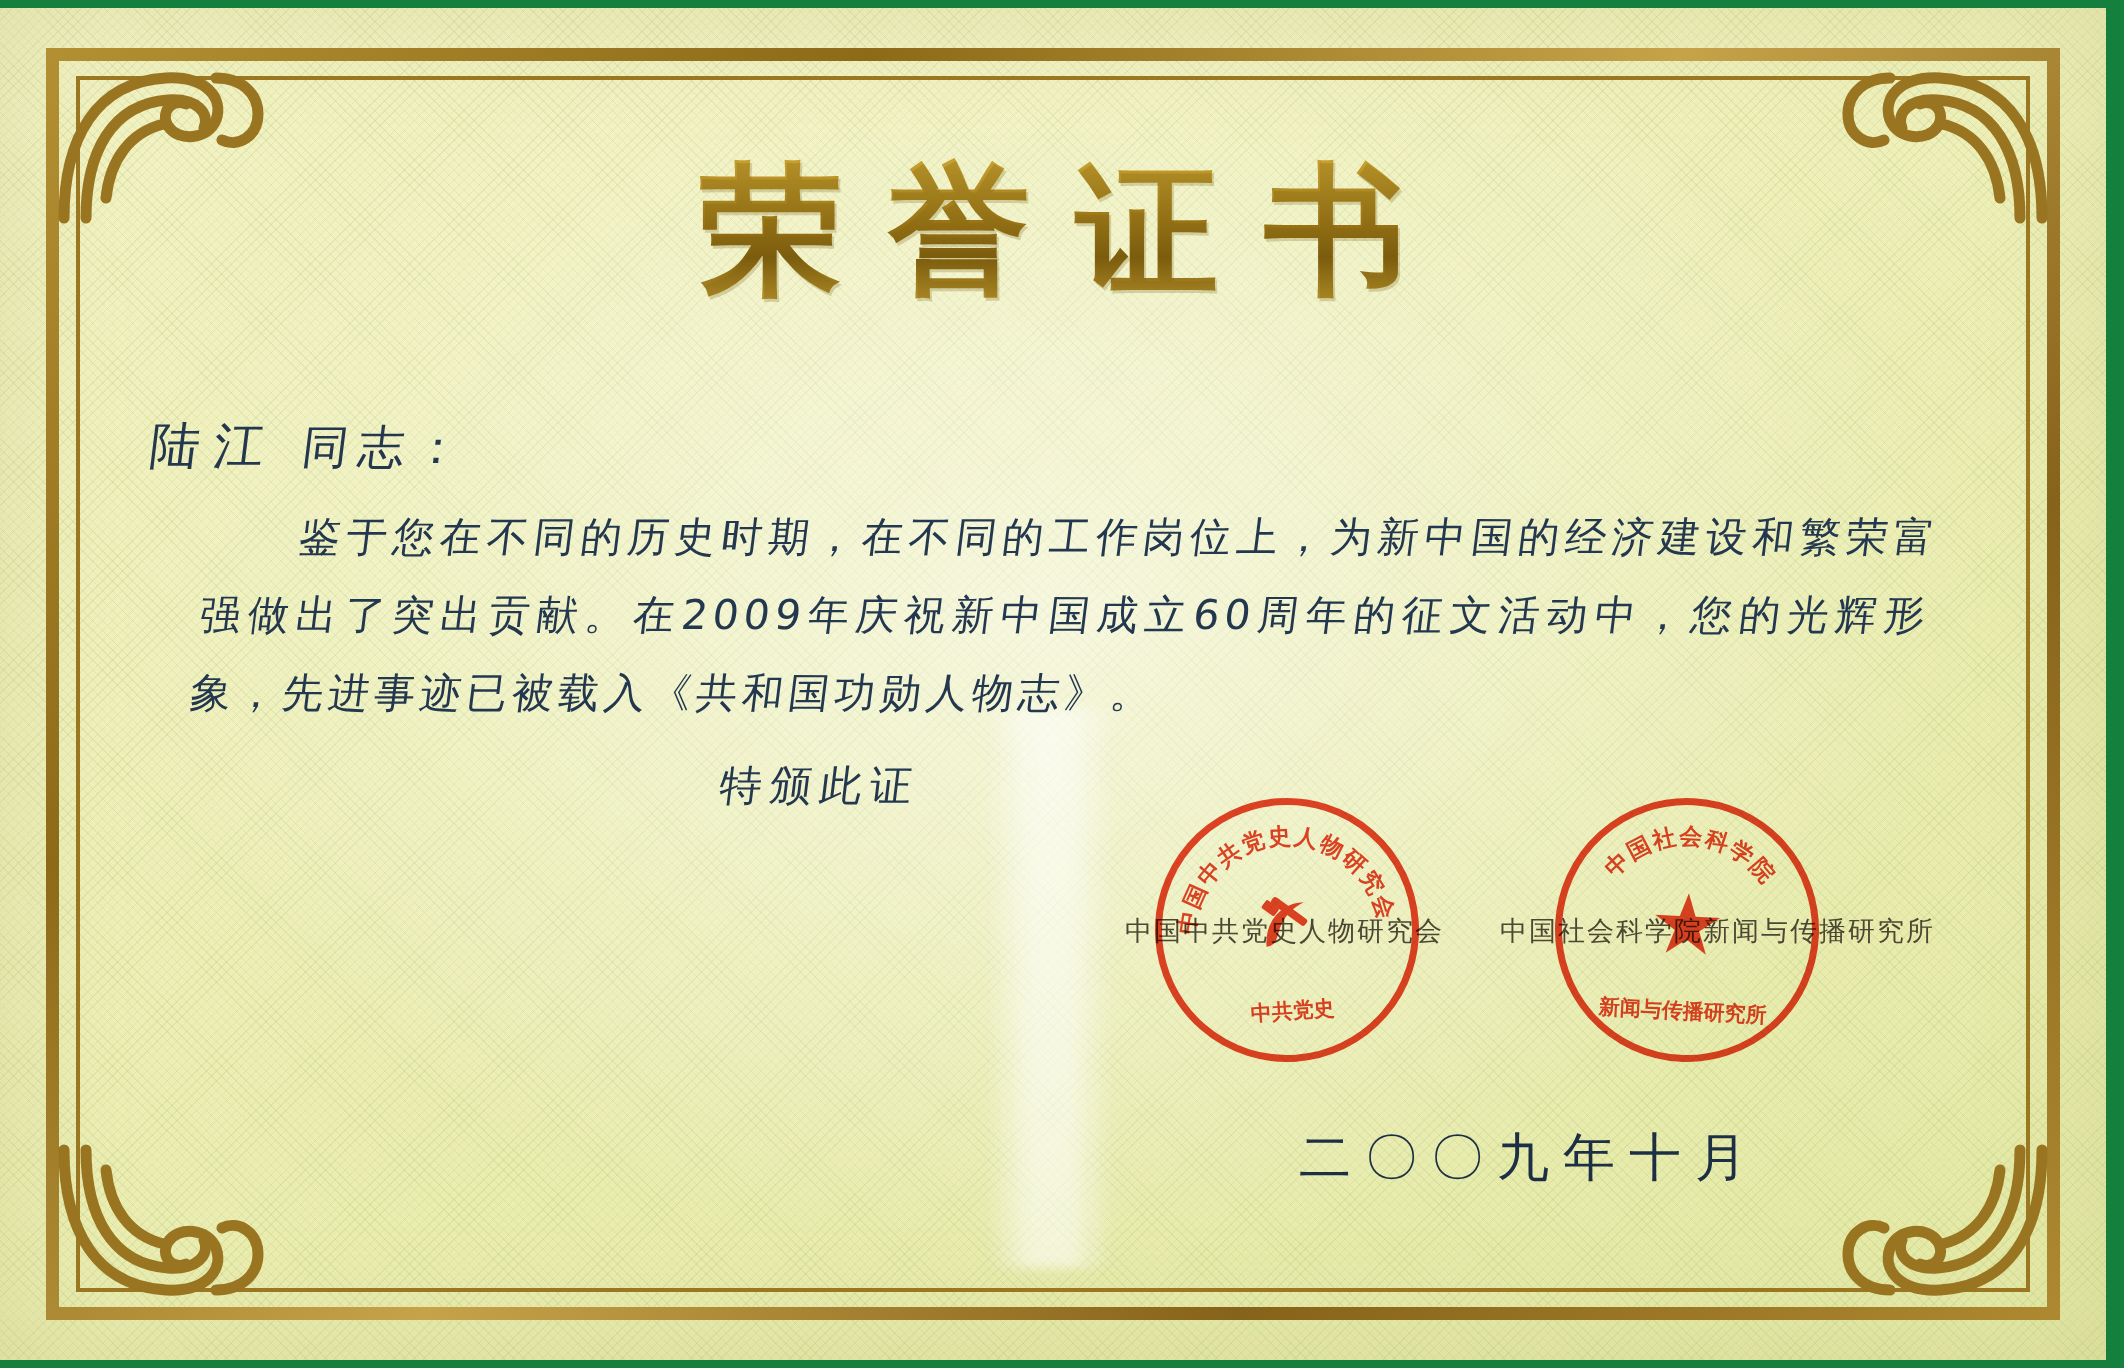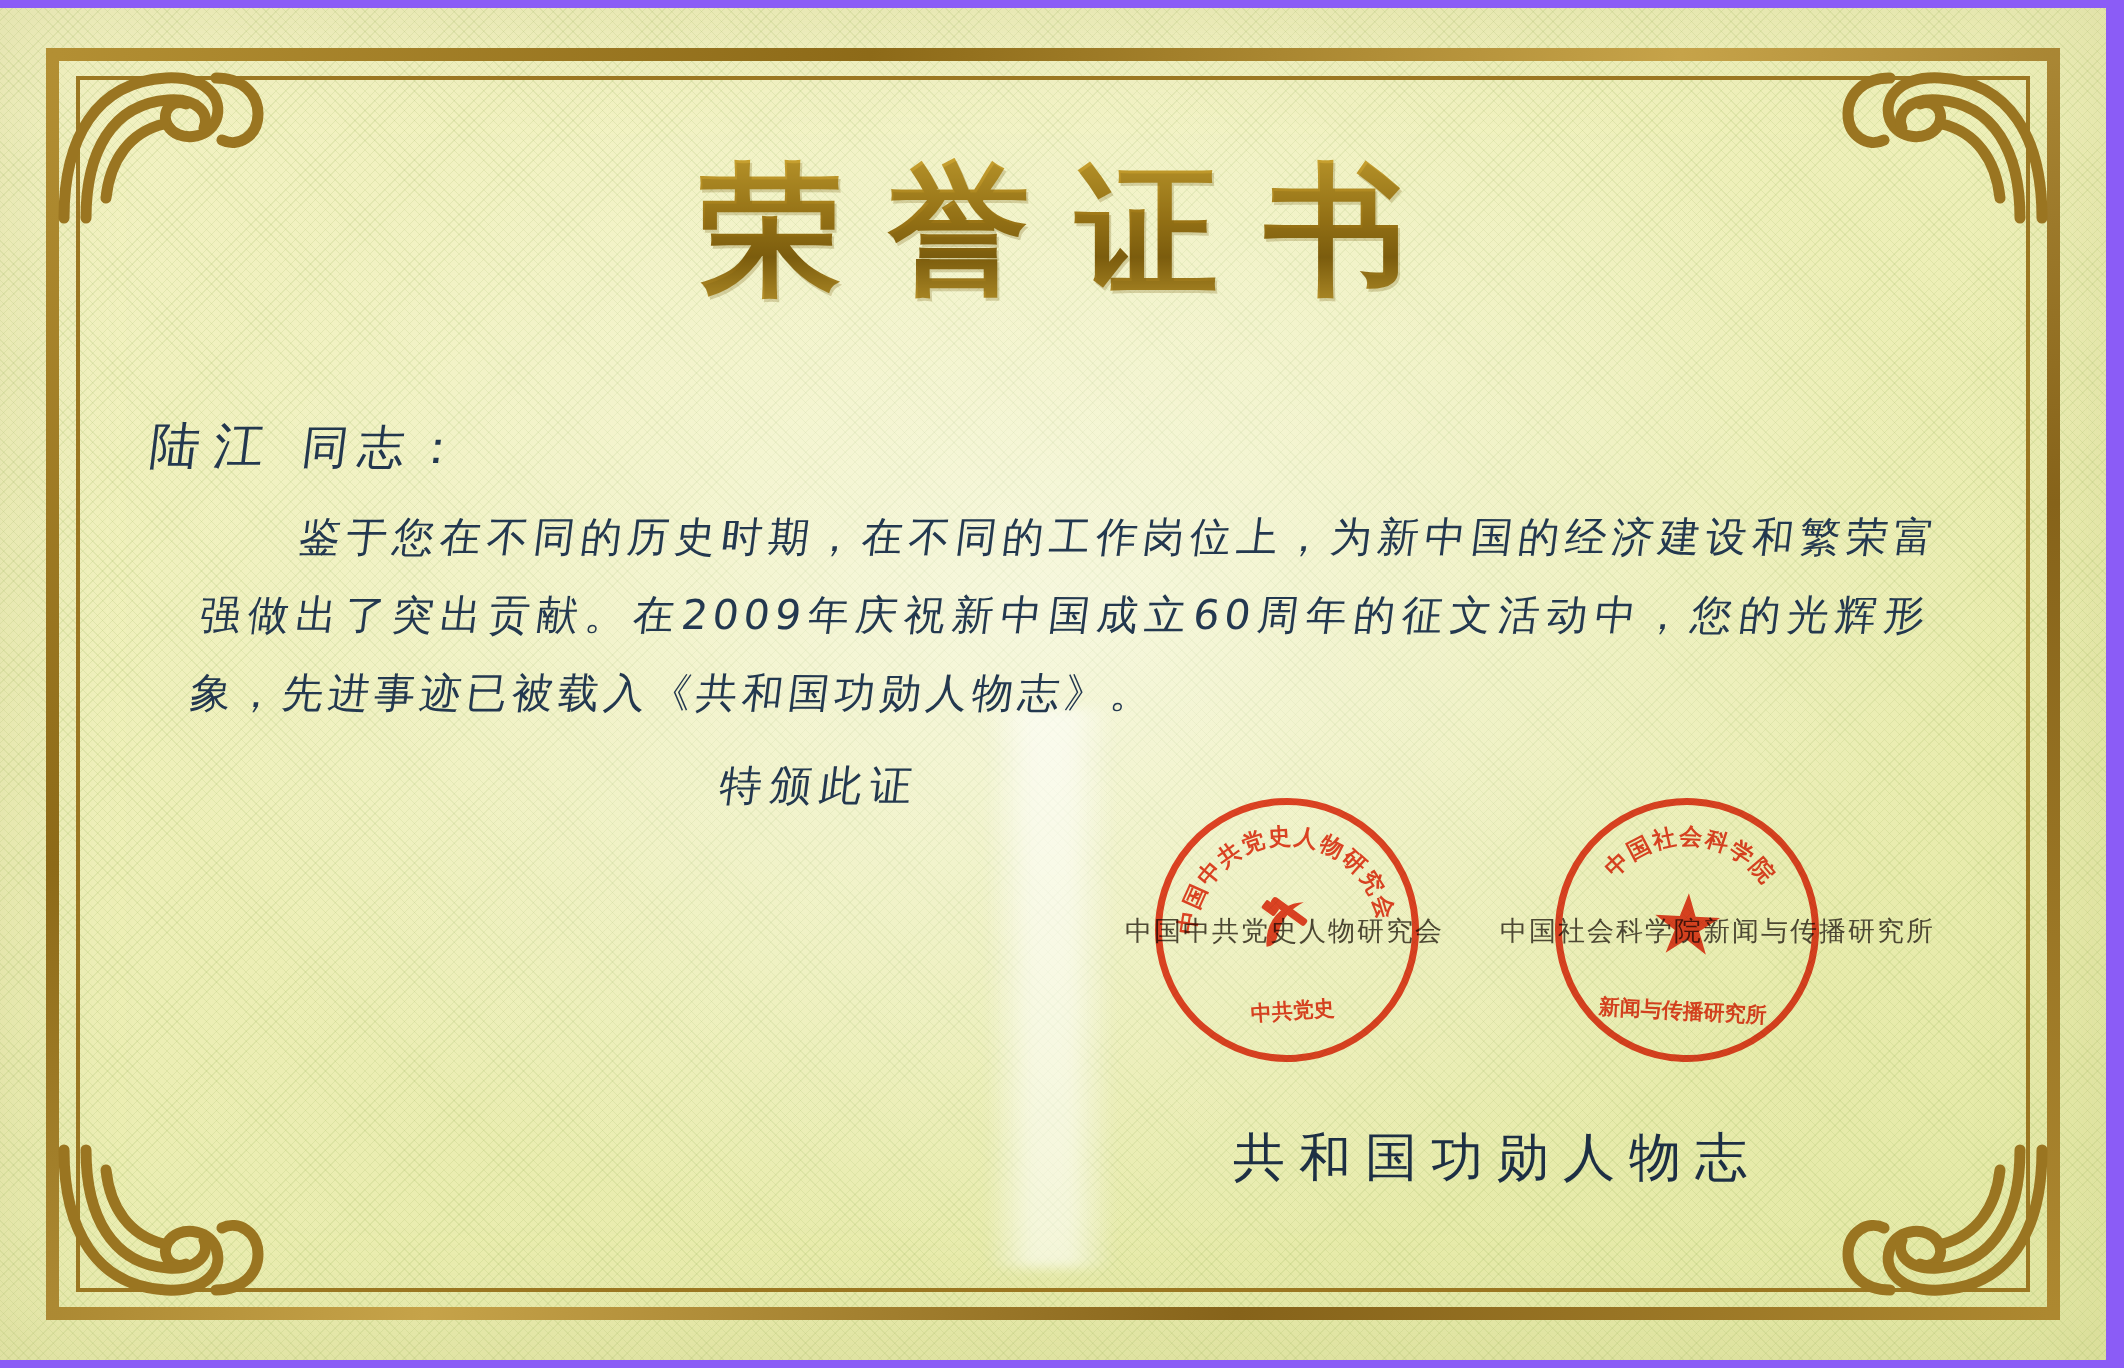--- a/index.html
+++ b/index.html
@@ -13,21 +13,21 @@
     height: 1368px;
     overflow: hidden;
     font-family: "Liberation Serif", "DejaVu Serif", serif;
   }
 
   
   .scan {
     position: relative;
     width: 2124px;
     height: 1368px;
-    background: #8b5cf6;
+    background: #15803d;
   }
 
   
   .certificate {
     position: absolute;
     left: 0px;
     top: 8px;
     width: 2106px;
     height: 1352px;
     background:
@@ -299,16 +299,16 @@
         <text>
           <textPath href="#arcR" startOffset="50%" text-anchor="middle">中国社会科学院</textPath>
         </text>
       </svg>
       <svg class="seal-star" viewBox="0 0 100 100">
         <polygon fill="#e8371a" points="50,6 61,38 95,38 67,58 78,90 50,70 22,90 33,58 5,38 39,38"></polygon>
       </svg>
       <div class="seal-bottom-label">新闻与传播研究所</div>
     </div>
 
-    <div class="date">共和国功勋人物志</div>
+    <div class="date">二〇〇九年十月</div>
 
   </div>
 </div>
 
 </body></html>

